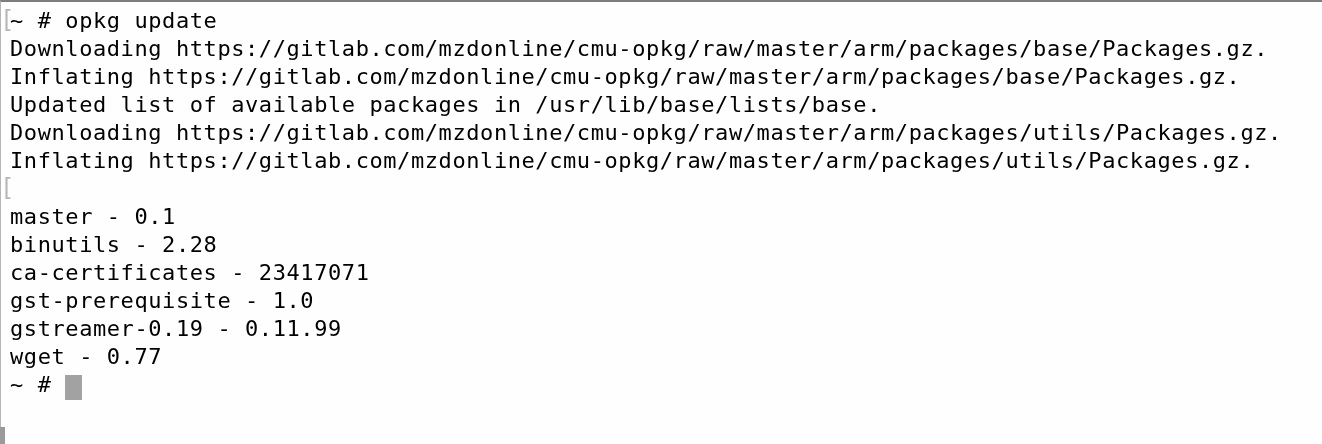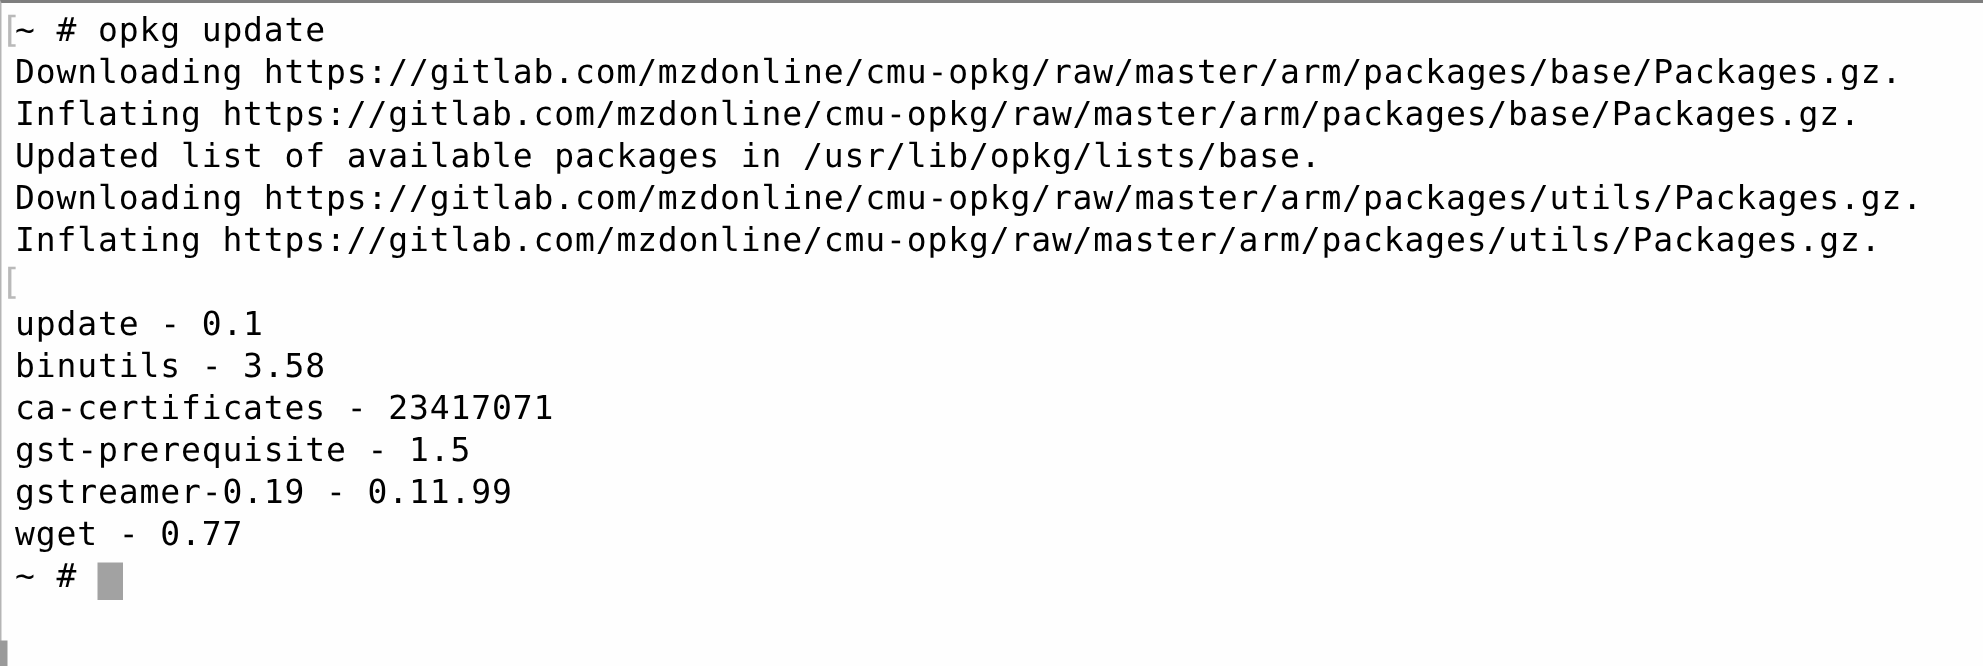--- a/index.html
+++ b/index.html
@@ -65,36 +65,36 @@
 
 <div class="terminal-window">
   <div class="screen">
 
     <div class="line"><span class="prompt-mark">[</span><span>~ # opkg update</span></div>
 
     <div class="line"><span>Downloading https://gitlab.com/mzdonline/cmu-opkg/raw/master/arm/packages/base/Packages.gz.</span></div>
 
     <div class="line"><span>Inflating https://gitlab.com/mzdonline/cmu-opkg/raw/master/arm/packages/base/Packages.gz.</span></div>
 
-    <div class="line"><span>Updated list of available packages in /usr/lib/opkg/lists/base.</span></div>
+    <div class="line"><span>Updated list of available packages in /usr/lib/base/lists/base.</span></div>
 
     <div class="line"><span>Downloading https://gitlab.com/mzdonline/cmu-opkg/raw/master/arm/packages/utils/Packages.gz.</span></div>
 
     <div class="line"><span>Inflating https://gitlab.com/mzdonline/cmu-opkg/raw/master/arm/packages/utils/Packages.gz.</span></div>
 
 
     <div class="line"><span class="prompt-mark">[</span></div>
 
-    <div class="line"><span>update - 0.1</span></div>
+    <div class="line"><span>master - 0.1</span></div>
 
-    <div class="line"><span>binutils - 3.58</span></div>
+    <div class="line"><span>binutils - 2.28</span></div>
 
     <div class="line"><span>ca-certificates - 23417071</span></div>
 
-    <div class="line"><span>gst-prerequisite - 1.5</span></div>
+    <div class="line"><span>gst-prerequisite - 1.0</span></div>
 
     <div class="line"><span>gstreamer-0.19 - 0.11.99</span></div>
 
     <div class="line"><span>wget - 0.77</span></div>
 
     <div class="line"><span>~ # </span><span class="cursor"></span></div>
 
     <div class="partial-mark"></div>
   </div>
 </div>

